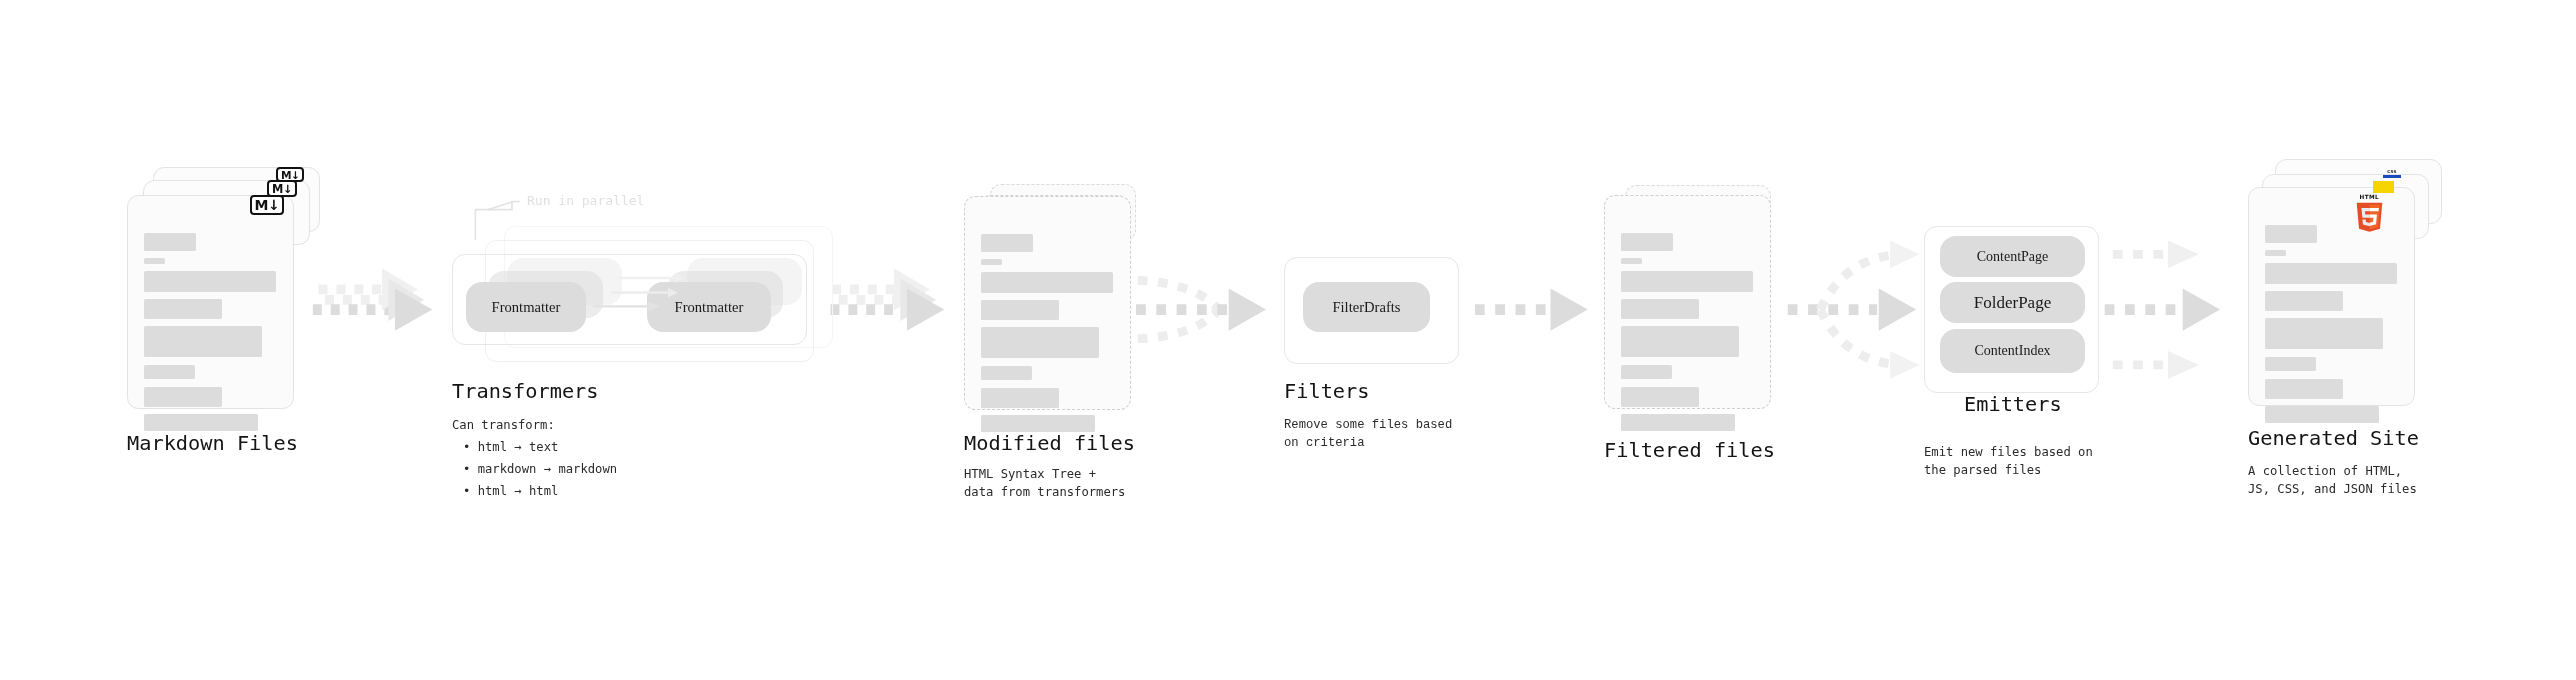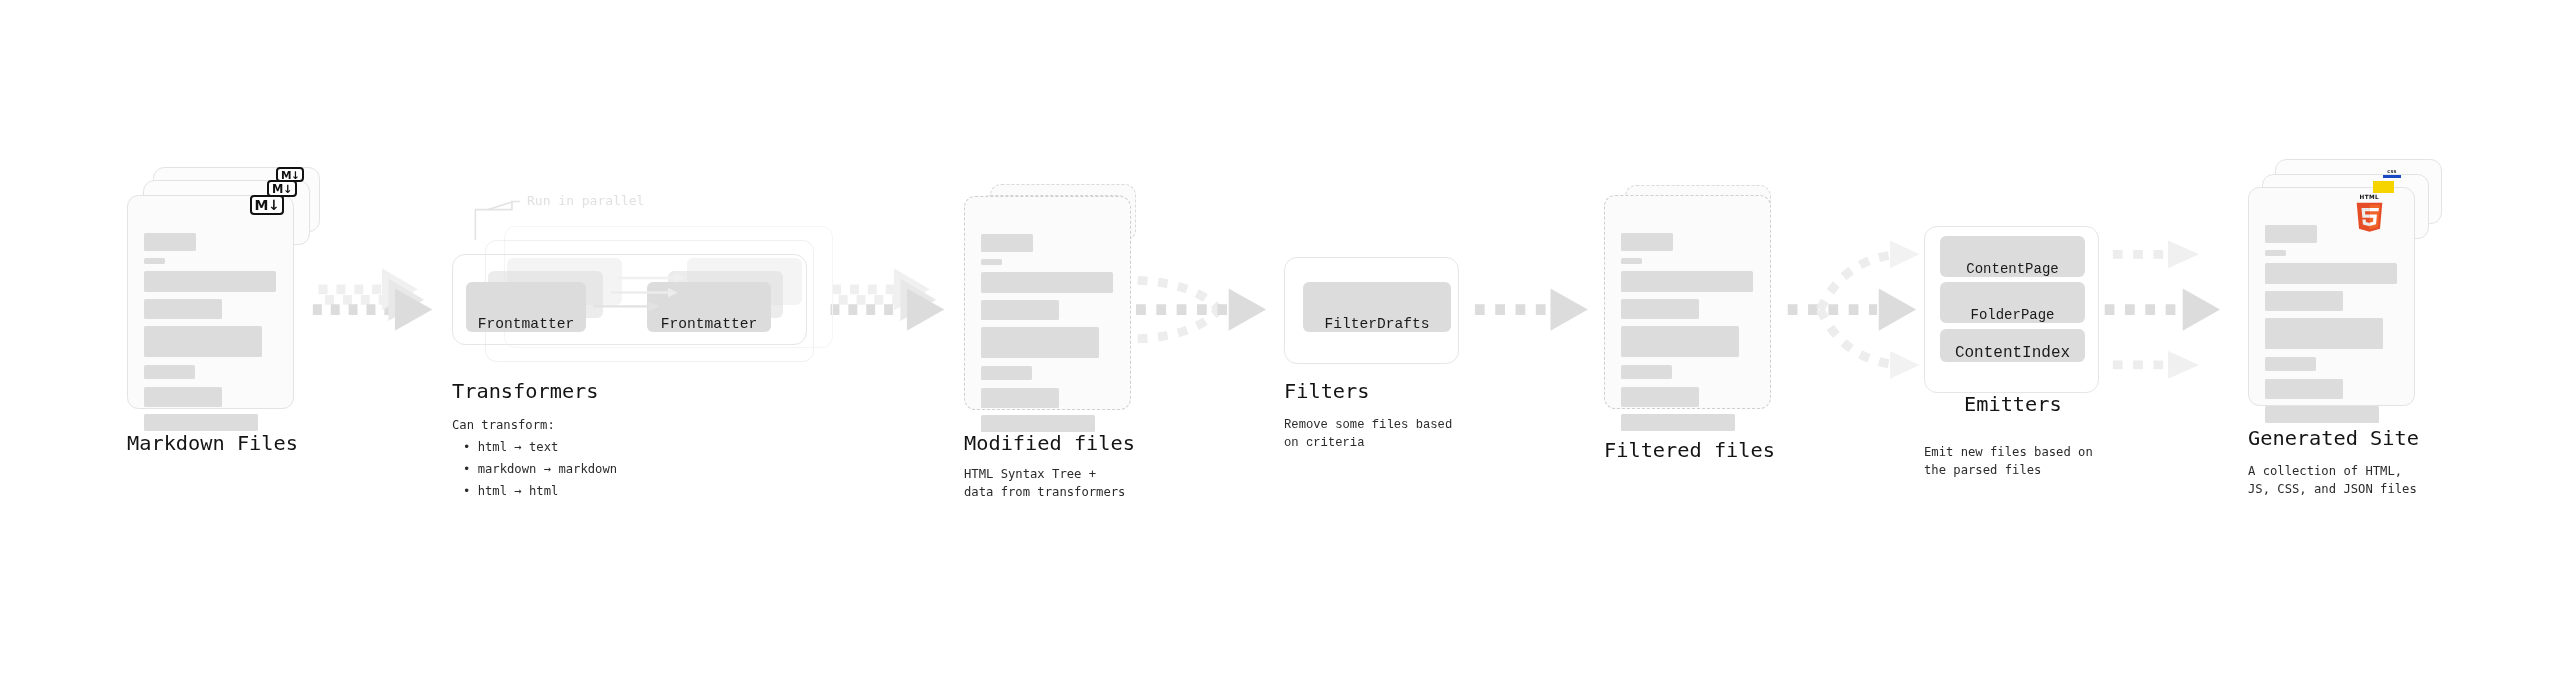--- a/index.html
+++ b/index.html
@@ -61,24 +61,24 @@
     border: 1.6px solid #e6e6e6;
     border-radius: 11.4px;
     background: transparent;
   }
   .procbox.faint  { border-color: #f0f0f0; }
   .procbox.fainter{ border-color: #f5f5f5; }
 
   .chip {
     position: absolute;
     background: #dcdcdc;
-    border-radius: 6px;
-    display: flex; align-items: flex-end; justify-content: center;
+    border-radius: 16px;
+    display: flex; align-items: center; justify-content: center;
     color: #1a1a1a;
-    font-family: Liberation Mono, monospace;
+    font-family: Liberation Serif, serif;
     white-space: nowrap;
   }
   .chip.g1 { background: rgba(220,220,220,.55); }
   .chip.g2 { background: rgba(220,220,220,.3); }
 
   
   .title {
     position: absolute;
     font-size: 20.3px; color: #141414; white-space: nowrap;
     font-family: "DejaVu Sans Mono", "Liberation Mono", monospace;
@@ -238,21 +238,21 @@
         <div class="bar" style="width:114px;height:16.3px;"></div>
       </div>
     </div>
     <div class="title" style="left:964px;top:431px;">Modified files</div>
     <div class="sub" style="left:964px;top:465px;">HTML Syntax Tree +
 data from transformers</div>
   </div>
 
   <div>
     <div class="procbox" style="left:1284px;top:257px;width:175px;height:107px;border-radius:13px;"></div>
-    <div class="chip" style="left:1303px;top:282px;width:148px;height:50px;font-size:14.6px;">
+    <div class="chip" style="left:1303px;top:282px;width:127px;height:50px;font-size:14.6px;">
       <span>FilterDrafts</span>
     </div>
     <div class="title" style="left:1284px;top:379px;">Filters</div>
     <div class="sub" style="left:1284px;top:416px;font-family:Liberation Mono, monospace;">Remove some files based
 on criteria</div>
   </div>
 
   <div>
     <div class="doc dashed" style="left:1625px;top:185px;width:146px;height:57px;border-color:#dadada;"></div>
     <div class="doc dashed" style="left:1604px;top:195px;width:167px;height:214px;">
@@ -268,24 +268,24 @@
       </div>
     </div>
     <div class="title" style="left:1604px;top:438px;text-align:right;">Filtered files</div>
   </div>
 
   <div>
     <div class="procbox" style="left:1924px;top:226px;width:175px;height:167px;border-radius:13px;"></div>
     <div class="chip" style="left:1940px;top:236px;width:145px;height:41px;font-size:14px;">
       <span>ContentPage</span>
     </div>
-    <div class="chip" style="left:1940px;top:282px;width:145px;height:41px;font-size:14px;">
+    <div class="chip" style="left:1940px;top:282px;width:145px;height:41px;font-size:17px;">
       <span>FolderPage</span>
     </div>
-    <div class="chip" style="left:1940px;top:329px;width:145px;height:33px;font-size:16px;">
+    <div class="chip" style="left:1940px;top:329px;width:145px;height:44px;font-size:14px;">
       <span>ContentIndex</span>
     </div>
     <div class="title" style="left:1924px;top:392px;margin-left:40px;">Emitters</div>
     <div class="sub" style="left:1924px;top:443px;">Emit new files based on
 the parsed files</div>
   </div>
 
   <div>
     <div class="doc ghost" style="left:2275px;top:159px;width:167px;height:65px;"></div>
     <div class="doc ghost" style="left:2262px;top:174px;width:167px;height:65px;"></div>

